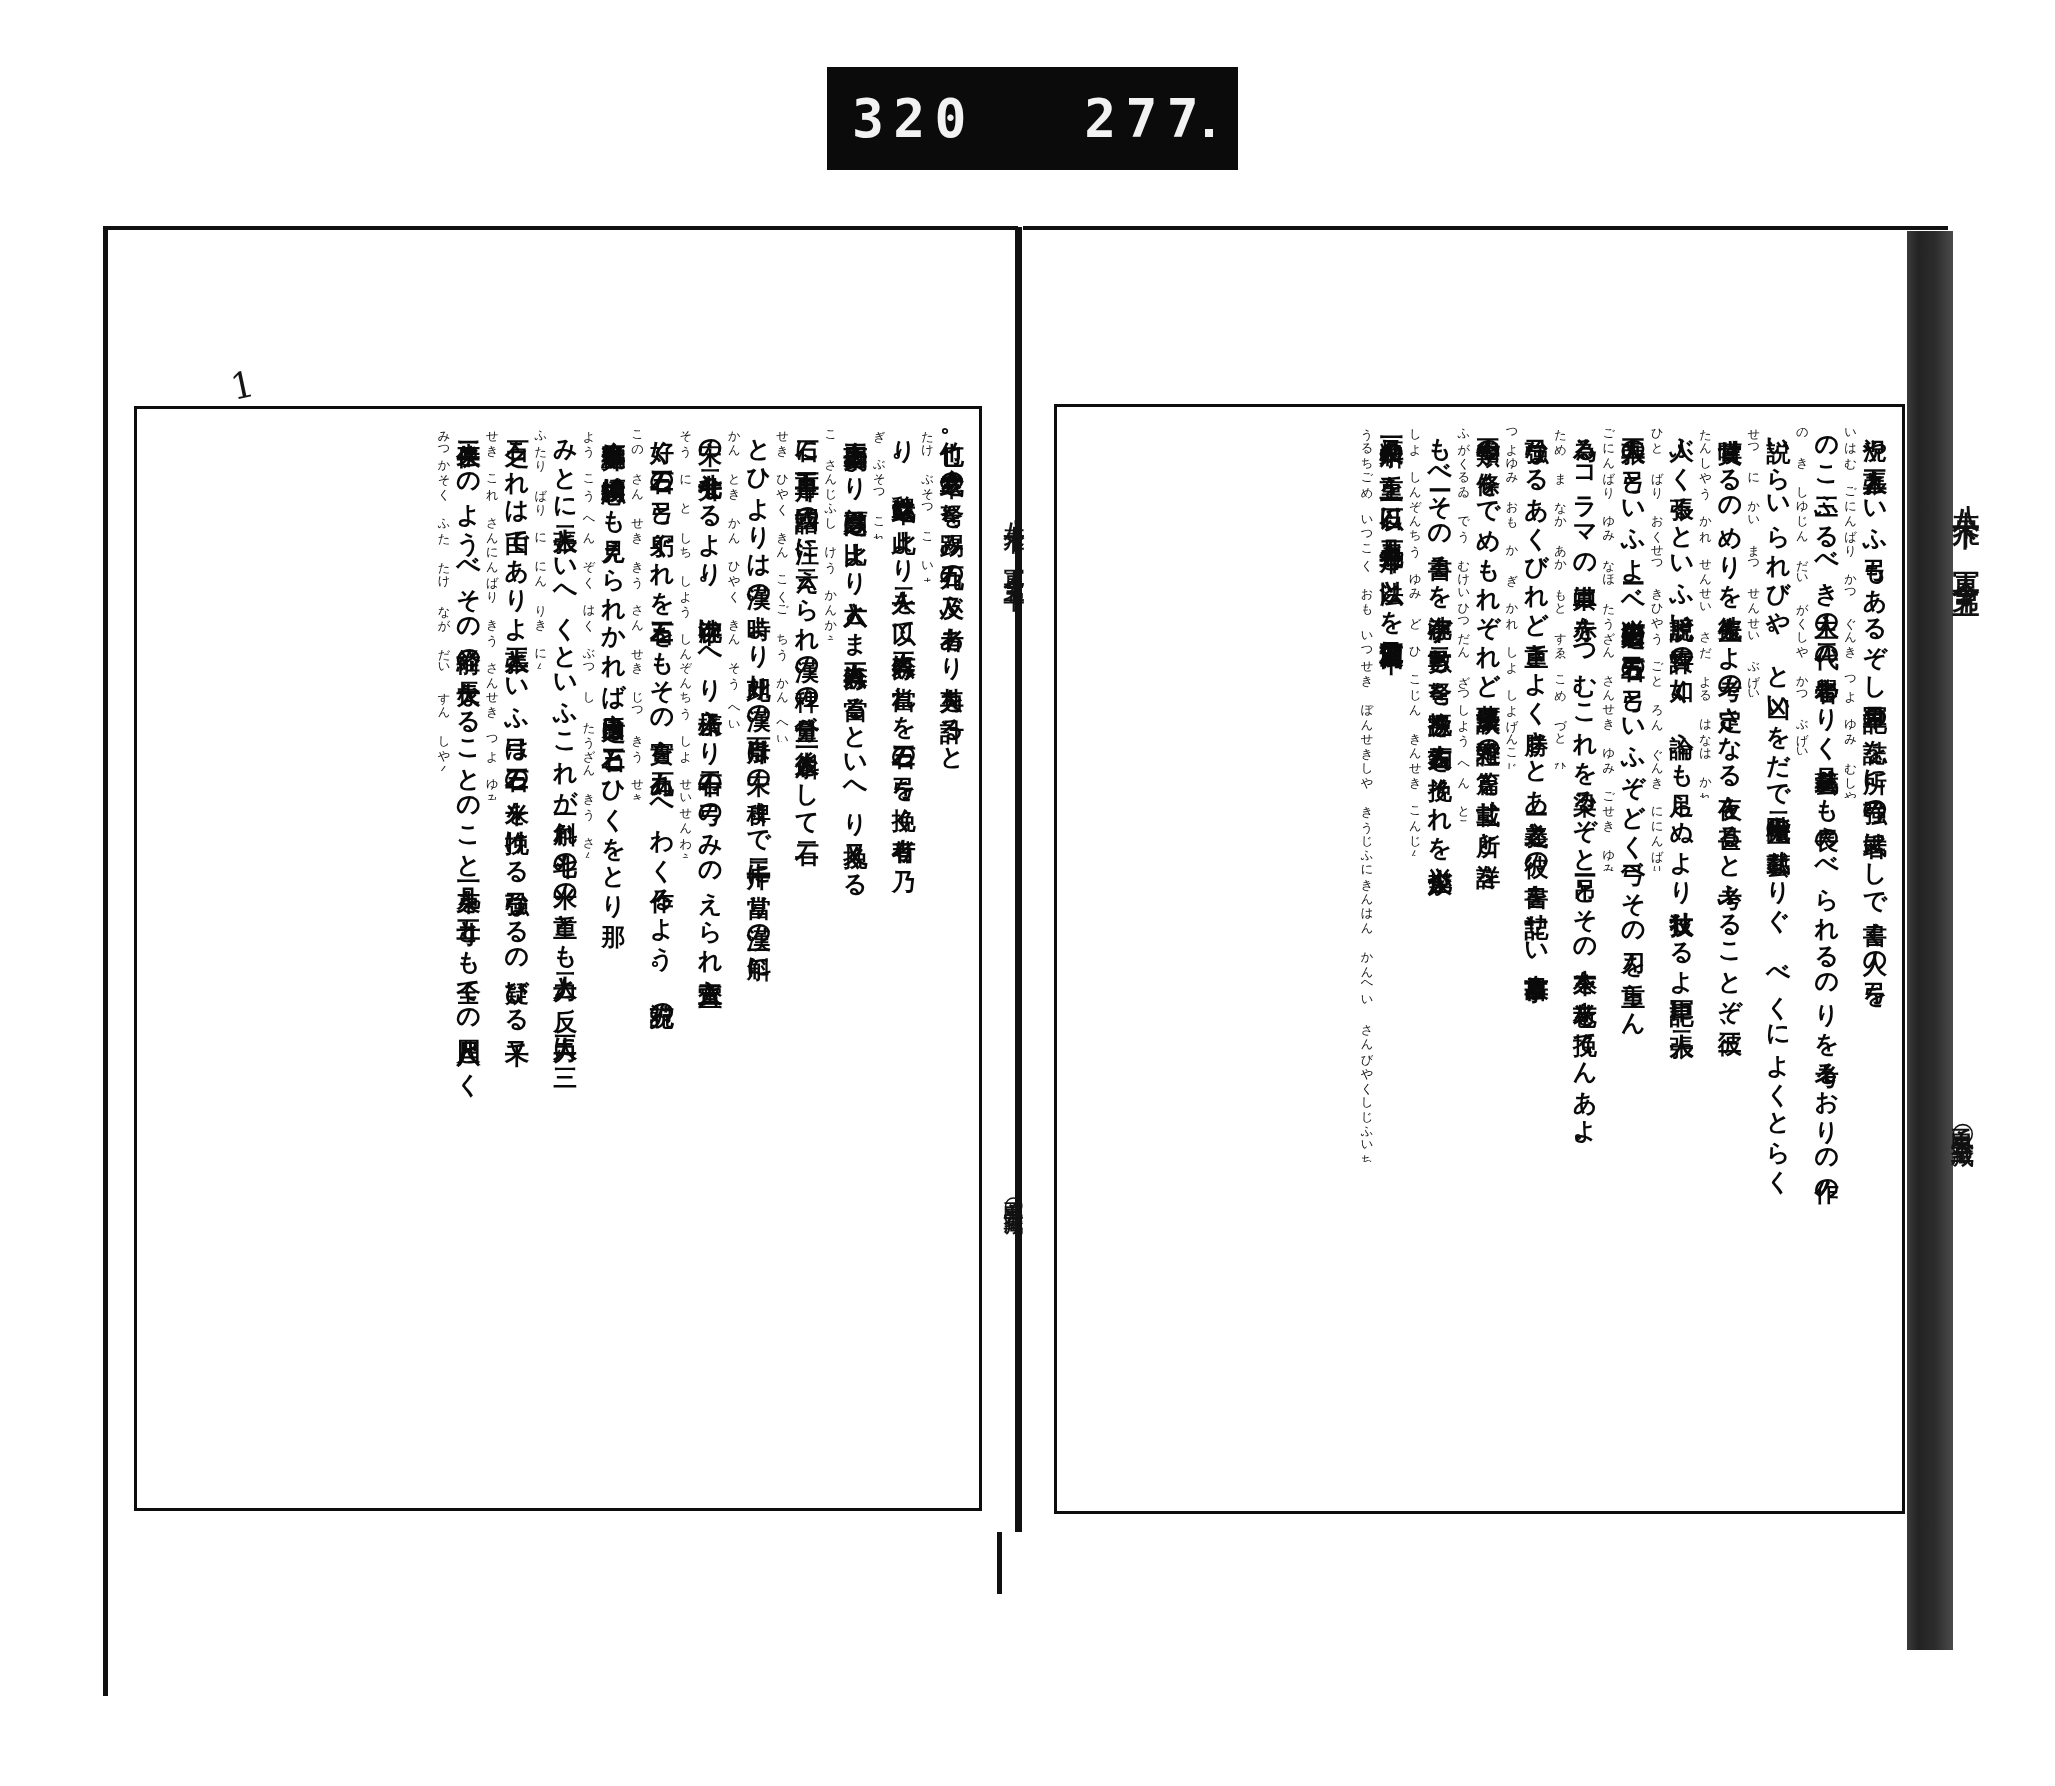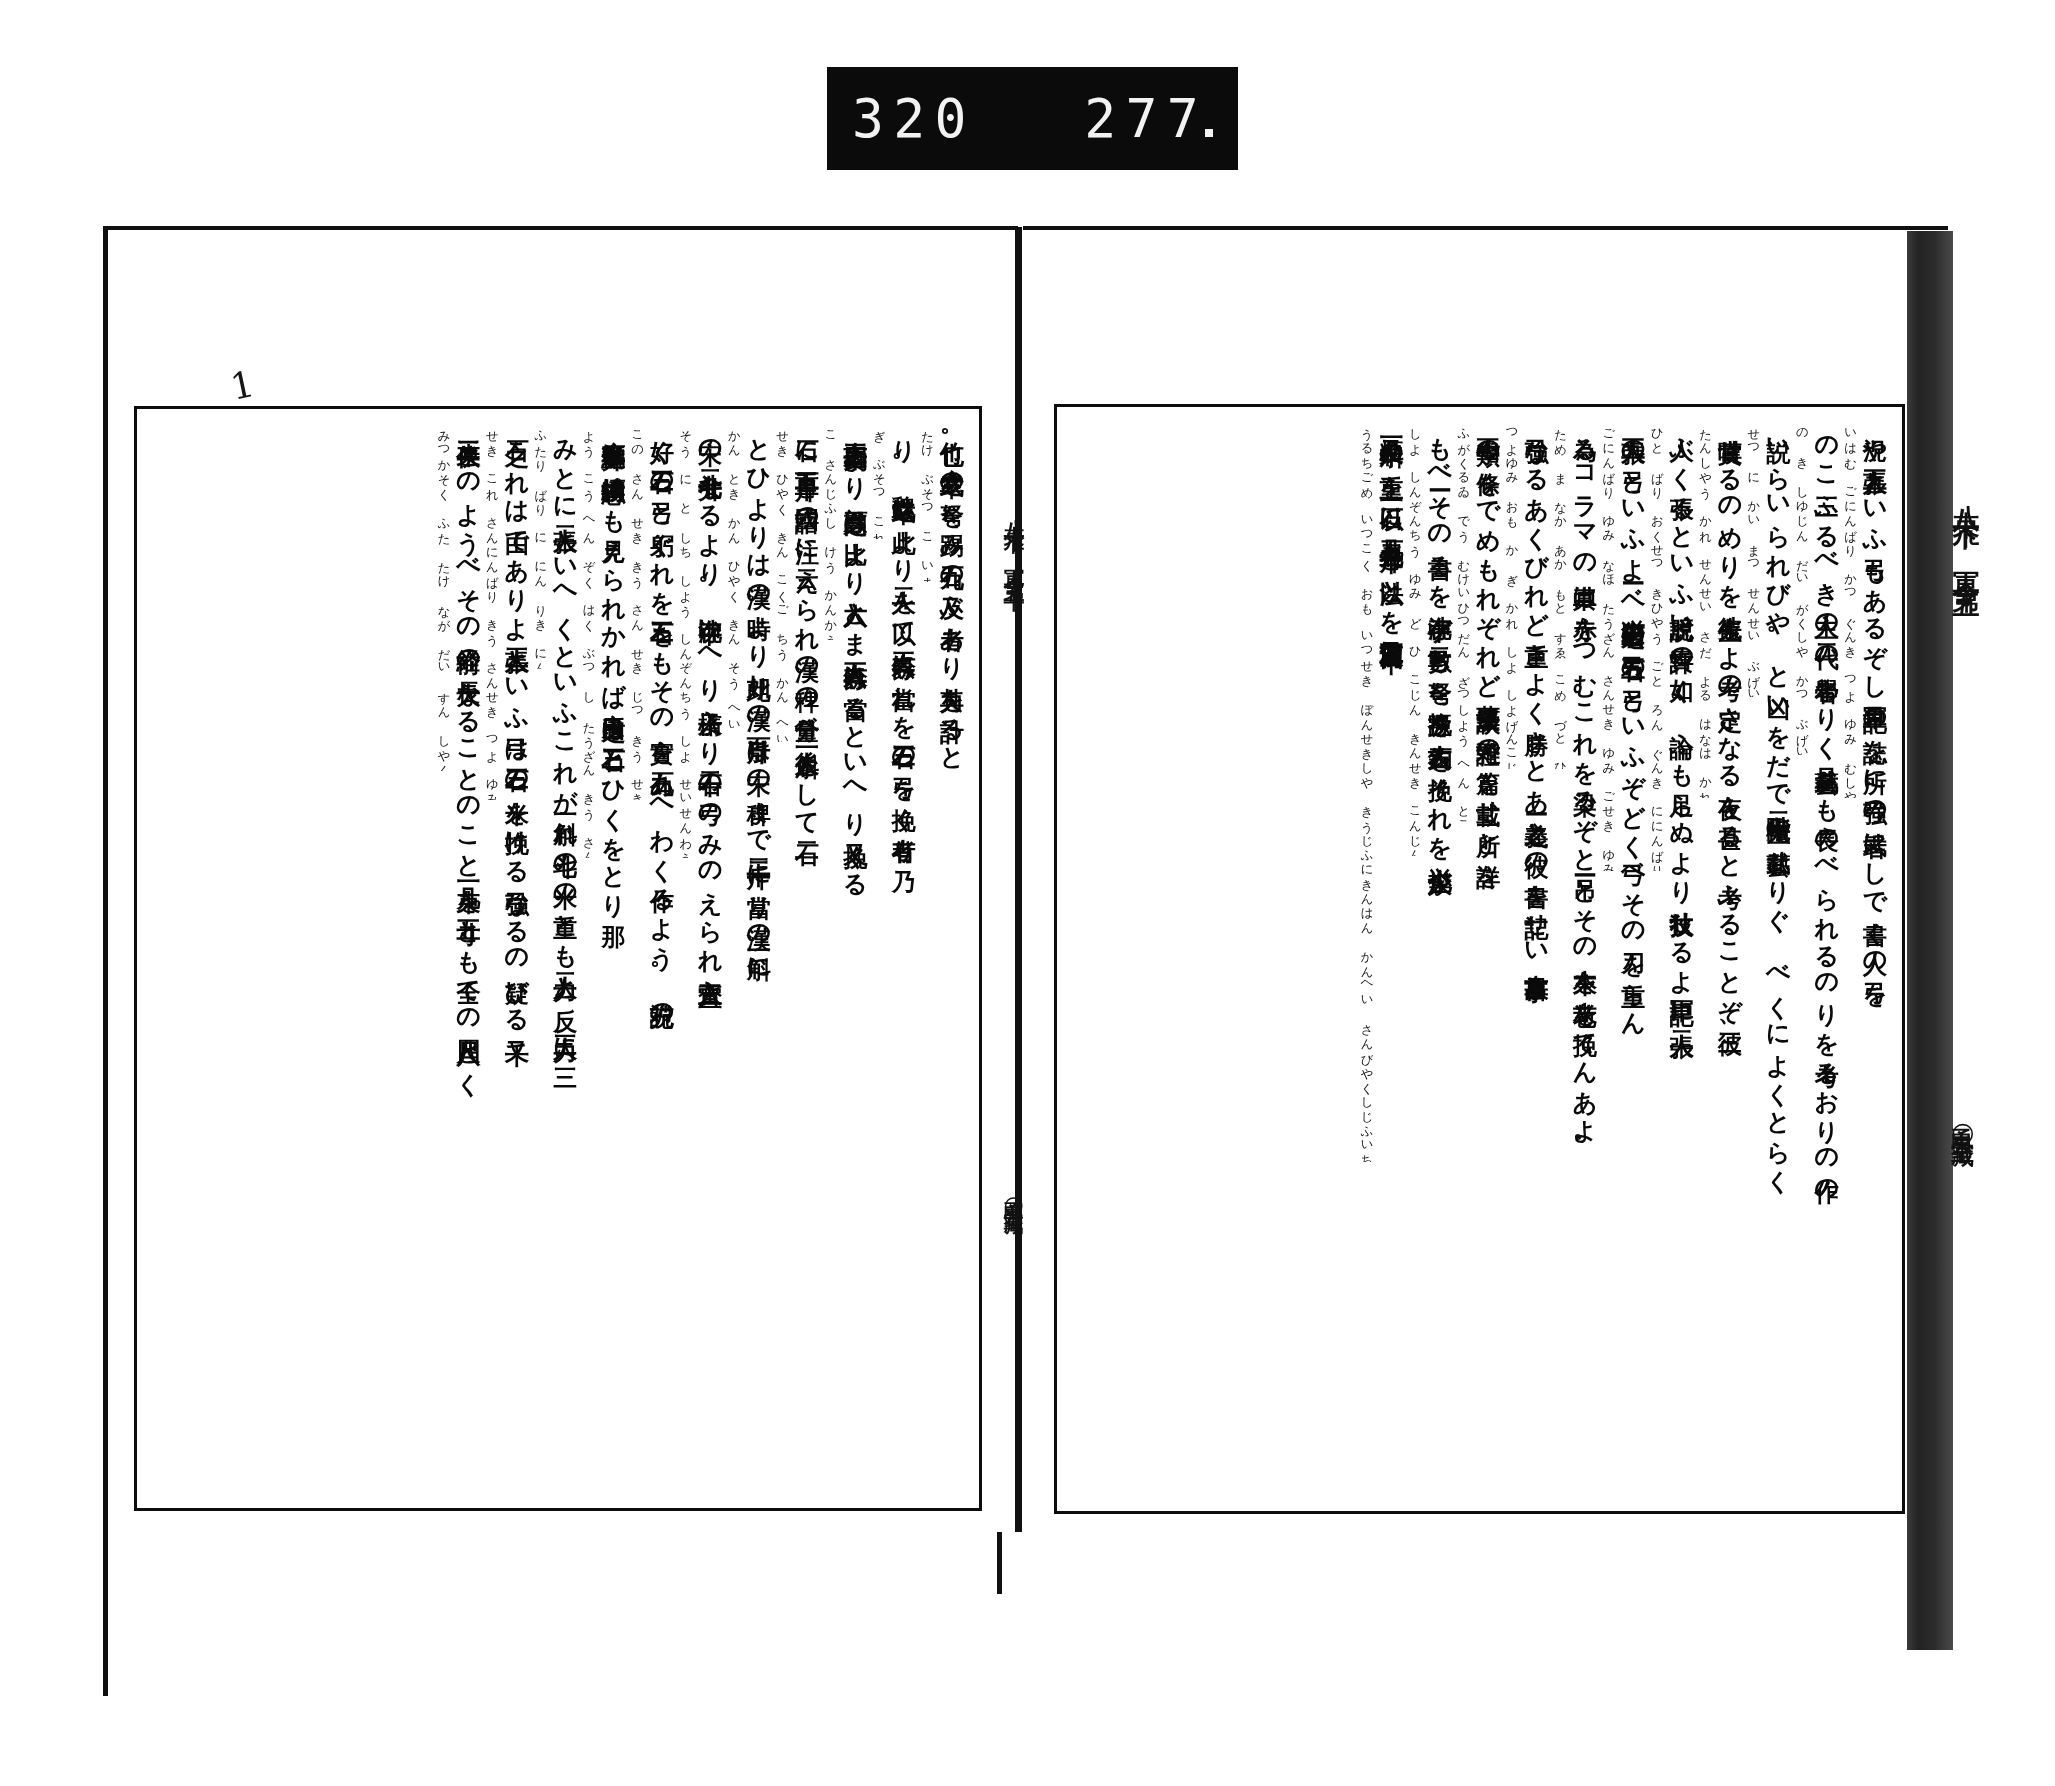--- a/index.html
+++ b/index.html
@@ -34,21 +34,21 @@
     display: flex;
     align-items: center;
     justify-content: space-between;
     padding: 0 25px;
     box-sizing: border-box;
   }
   .led {
     color: #f2f2f2;
     font-family: "DejaVu Sans Mono", monospace;
     font-size: 53px;
-    font-weight: 400;
+    font-weight: 700;
     letter-spacing: 9.3px;
     line-height: 1;
   }
   .led.small-tail {
     position: relative;
     margin-left: 12px;
   }
   .led-dot {
     display: inline-block;
     width: 8.2px; height: 8.2px;

